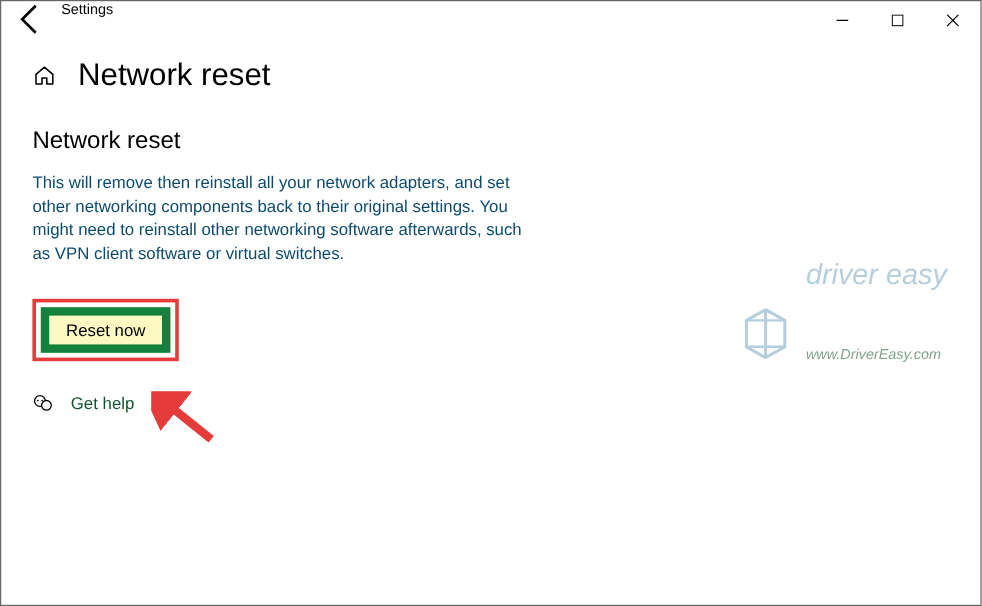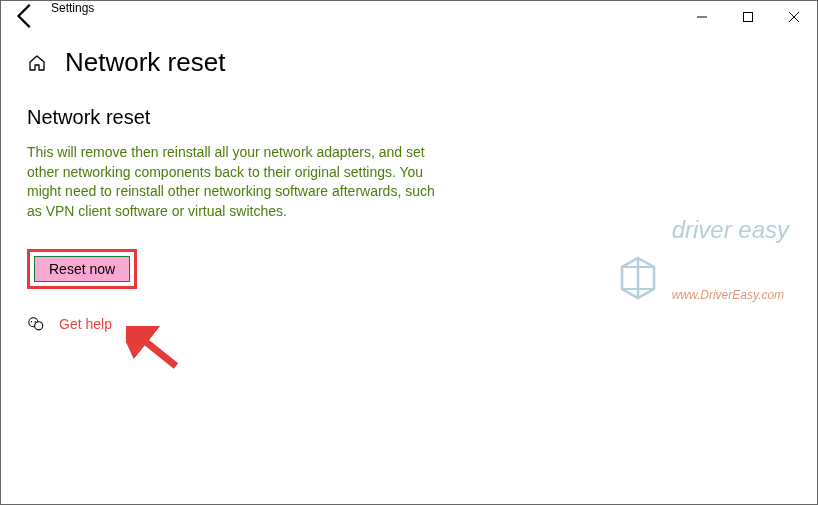--- a/index.html
+++ b/index.html
@@ -68,45 +68,45 @@
     }
     .content h2 {
       font-weight: 400;
       font-size: 20px;
       margin-bottom: 14px;
       color: #000;
     }
     .content p {
       font-size: 14px;
       line-height: 1.4;
-      color: #4d7c0f;
+      color: #0c4a6e;
       margin-bottom: 16px;
     }
     .reset-wrap {
       display: inline-block;
       border: 3px solid #e63b3b;
       padding: 4px;
       margin-top: 12px;
     }
     .reset-btn {
-      background: #f9a8d4;
-      border: 1px solid #15803d;
+      background: #fef9c3;
+      border: 7px solid #15803d;
       padding: 4px 14px;
       font-size: 14px;
       font-family: inherit;
       cursor: pointer;
     }
     .help-row {
       display: flex;
       align-items: center;
       margin-top: 26px;
       gap: 14px;
     }
     .help-row a {
-      color: #ef4444;
+      color: #14532d;
       font-size: 14px;
       text-decoration: none;
     }
     .help-icon {
       width: 18px;
       height: 18px;
     }
     .watermark {
       position: absolute;
       right: 28px;
@@ -122,21 +122,21 @@
     }
     .watermark .wm-text {
       color: #7aa7bf;
       font-style: italic;
     }
     .watermark .wm-text .main {
       font-size: 24px;
     }
     .watermark .wm-text .sub {
       font-size: 12px;
-      color: #c2410c;
+      color: #14532d;
       margin-top: 44px;
     }
     .arrow {
       position: absolute;
       left: 125px;
       top: 325px;
       width: 60px;
       height: 50px;
       pointer-events: none;
     }

